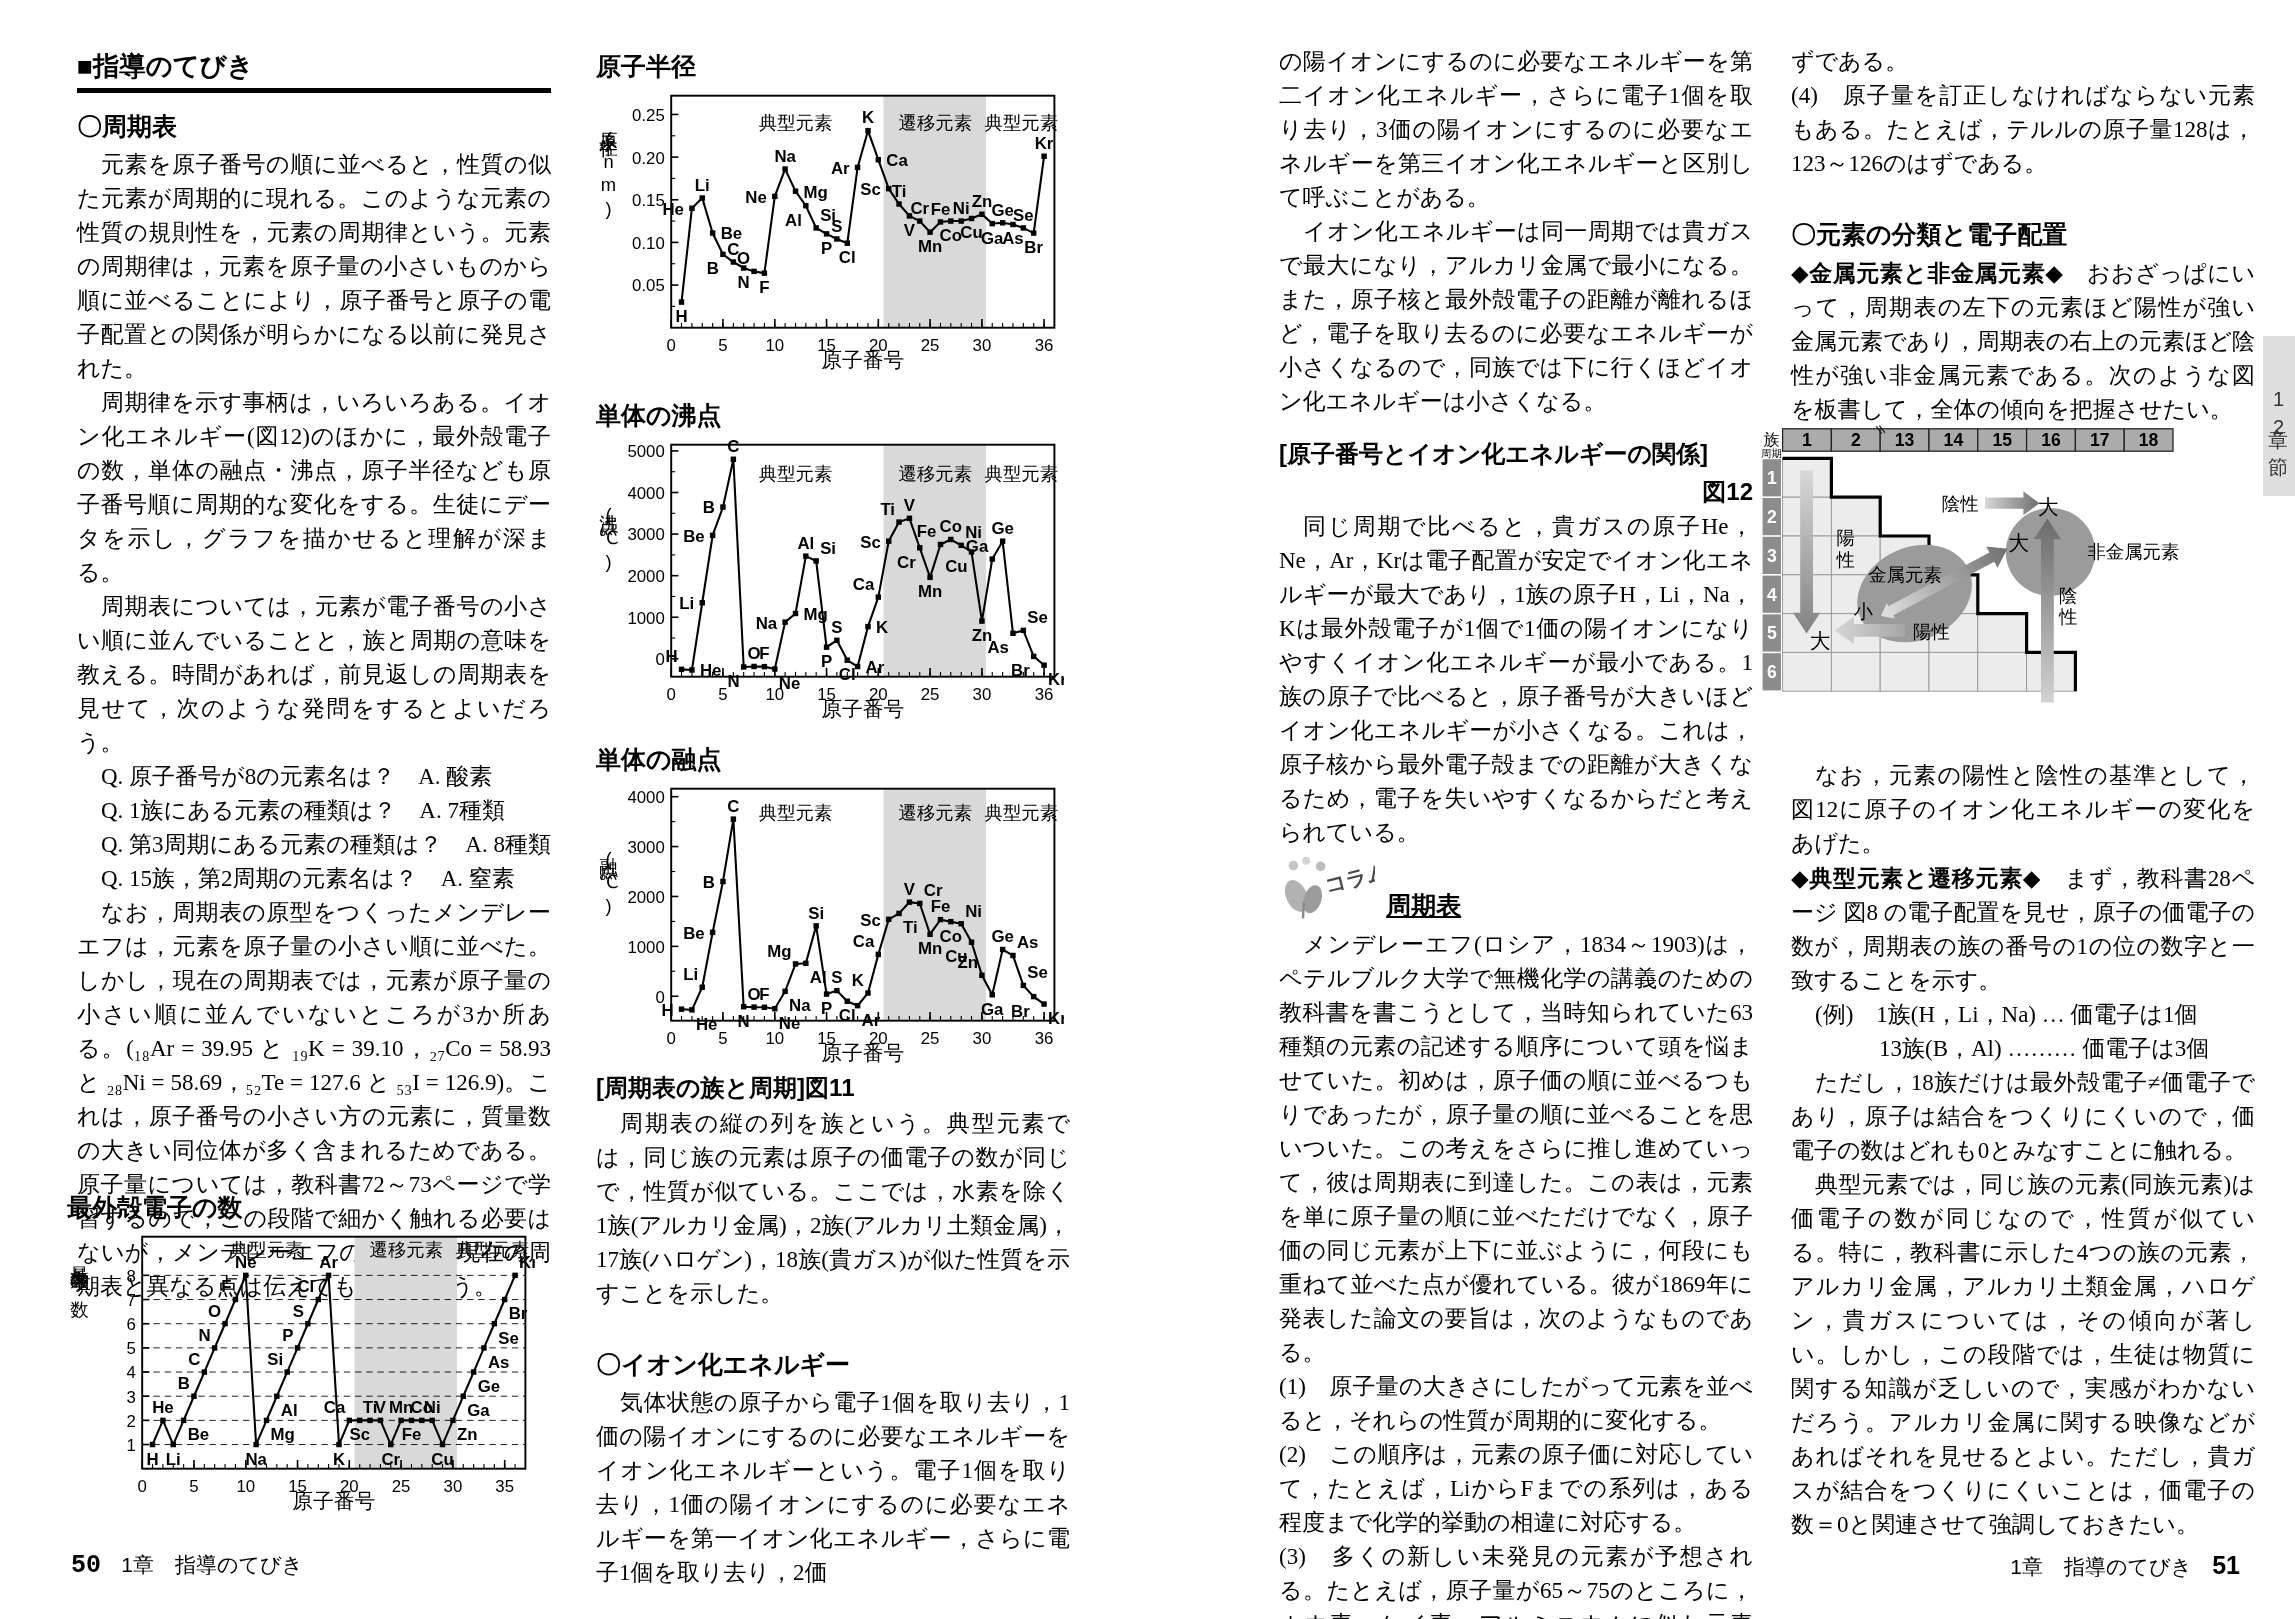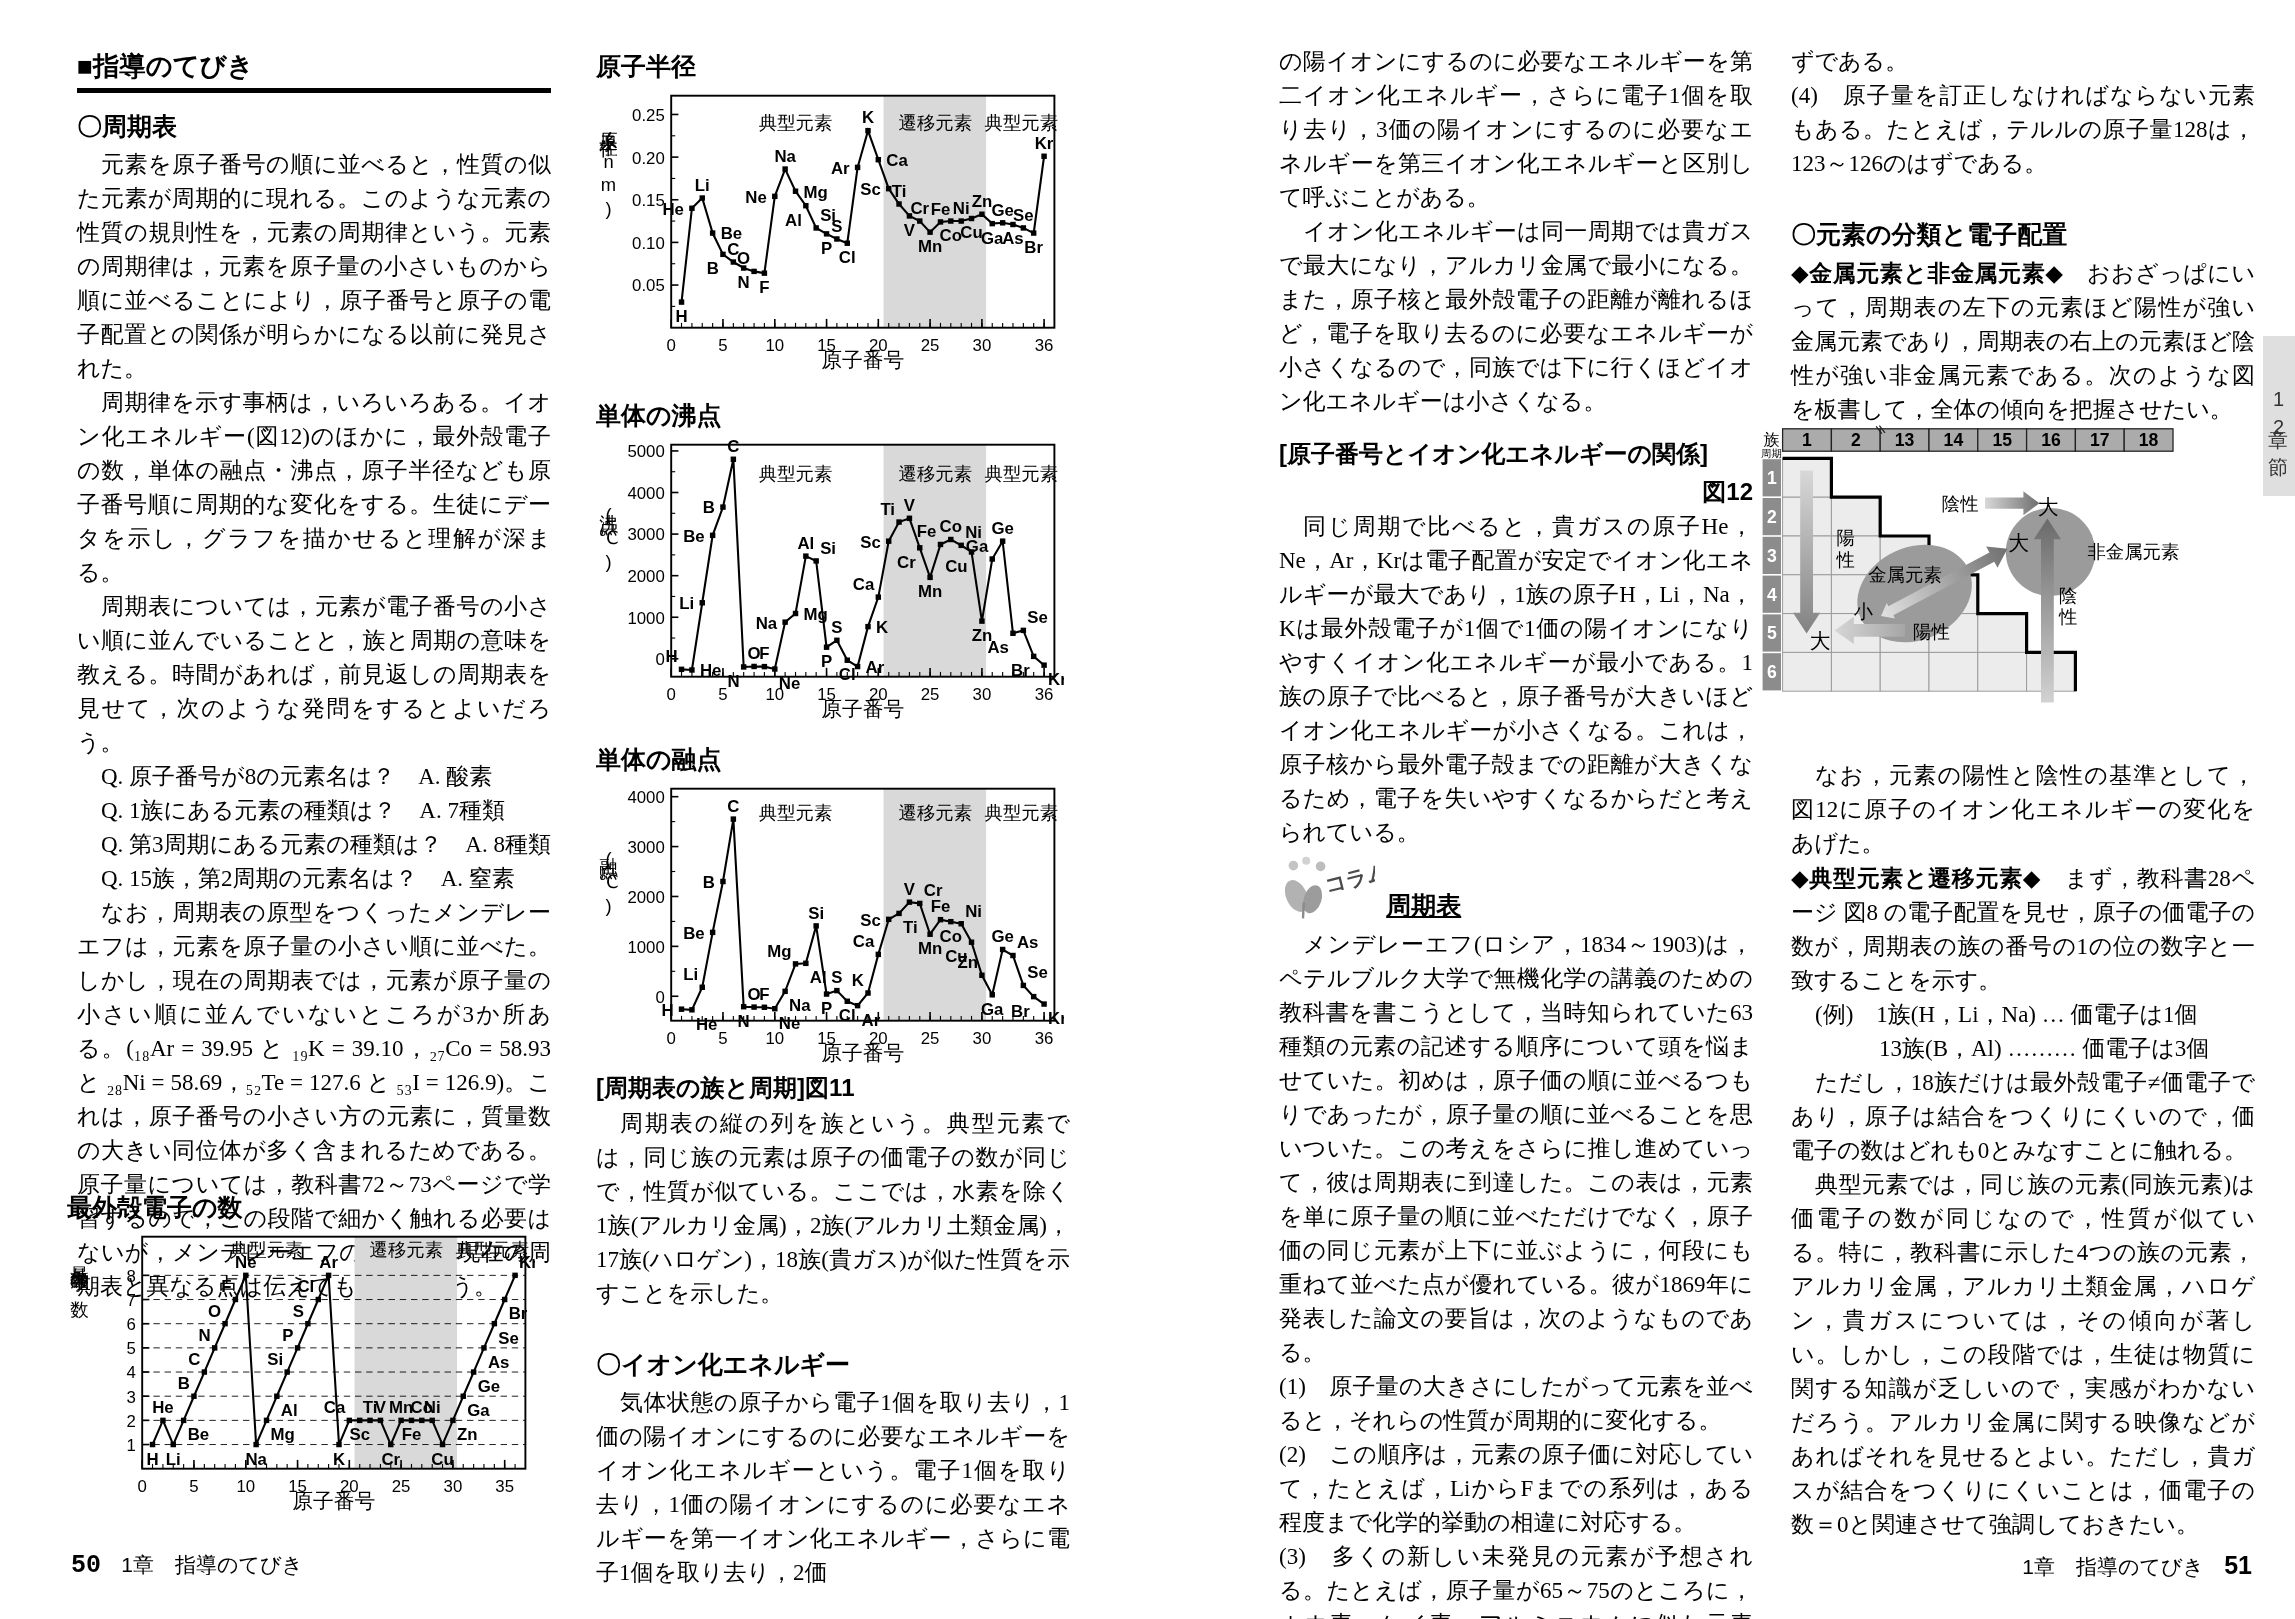--- a/index.html
+++ b/index.html
@@ -836,16 +836,16 @@
   <p class="bodytext ind">ただし，18族だけは最外殻電子≠価電子であり，原子は結合をつくりにくいので，価電子の数はどれも0とみなすことに触れる。</p>
   <p class="bodytext ind">典型元素では，同じ族の元素(同族元素)は価電子の数が同じなので，性質が似ている。特に，教科書に示した4つの族の元素，アルカリ金属，アルカリ土類金属，ハロゲン，貴ガスについては，その傾向が著しい。しかし，この段階では，生徒は物質に関する知識が乏しいので，実感がわかないだろう。アルカリ金属に関する映像などがあればそれを見せるとよい。ただし，貴ガスが結合をつくりにくいことは，価電子の数＝0と関連させて強調しておきたい。</p>
 </div>
 
 <div class="footer" style="left:67px;top:1551px;">
   <span class="pn" style="margin-left:4px;font-family:Liberation Mono, monospace;">50</span>
   <span>1章　指導のてびき</span>
 </div>
 <div class="footer" style="right:43px;top:1551px;">
   <span>1章　指導のてびき</span>
-  <span class="pn" style="margin-right:0;">51</span>
+  <span class="pn" style="margin-right:12px;">51</span>
 </div>
 <div class="sidetab">1章2節</div>
 
 
 </body></html>

